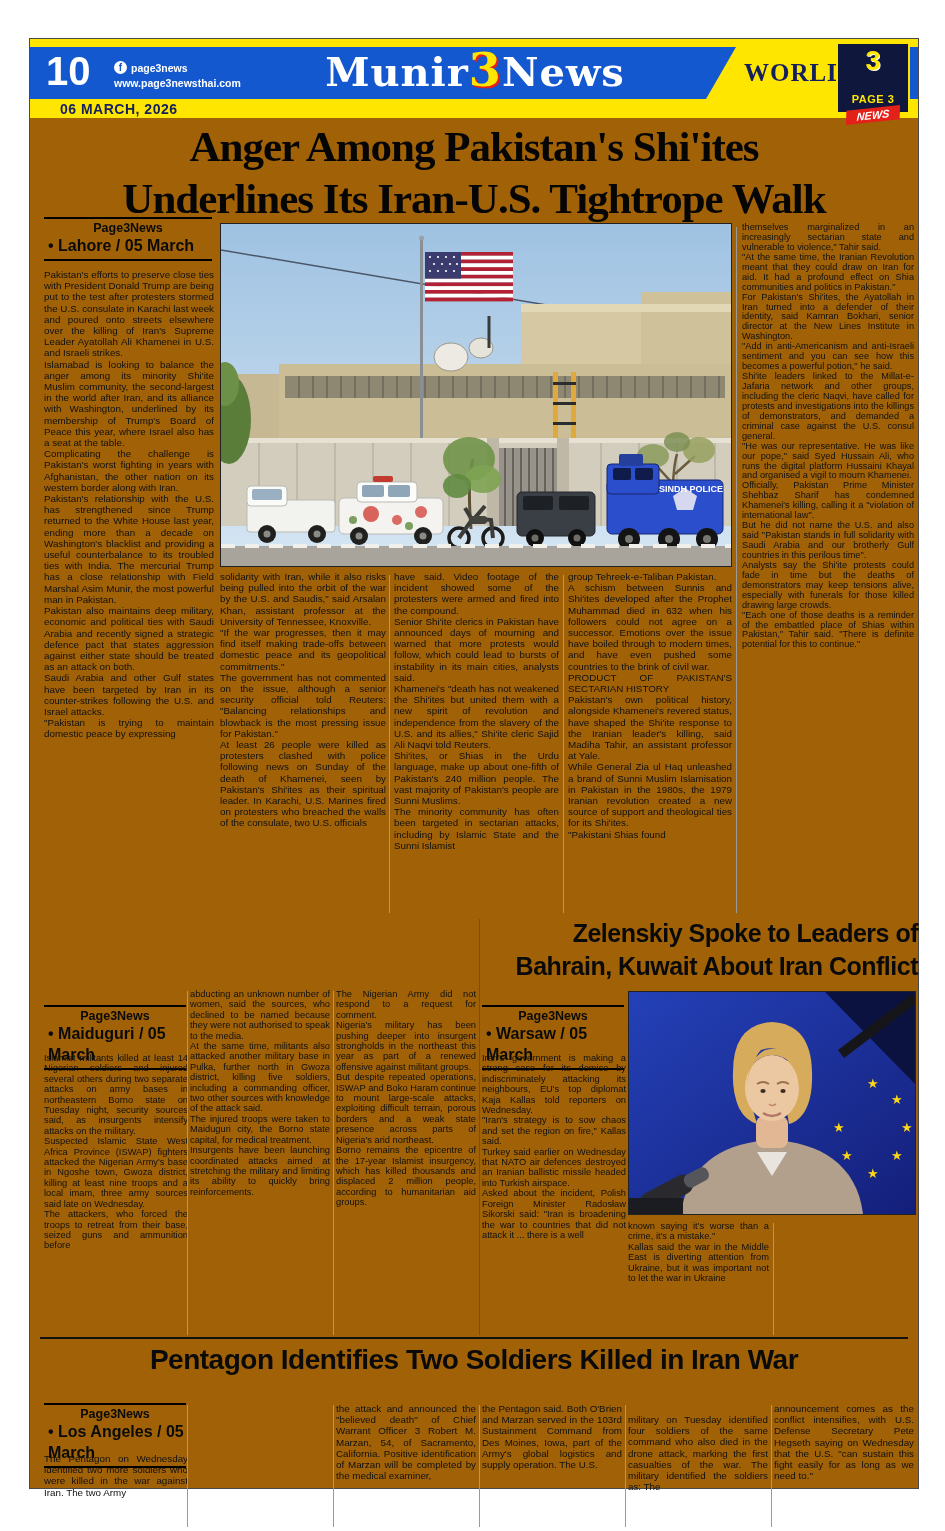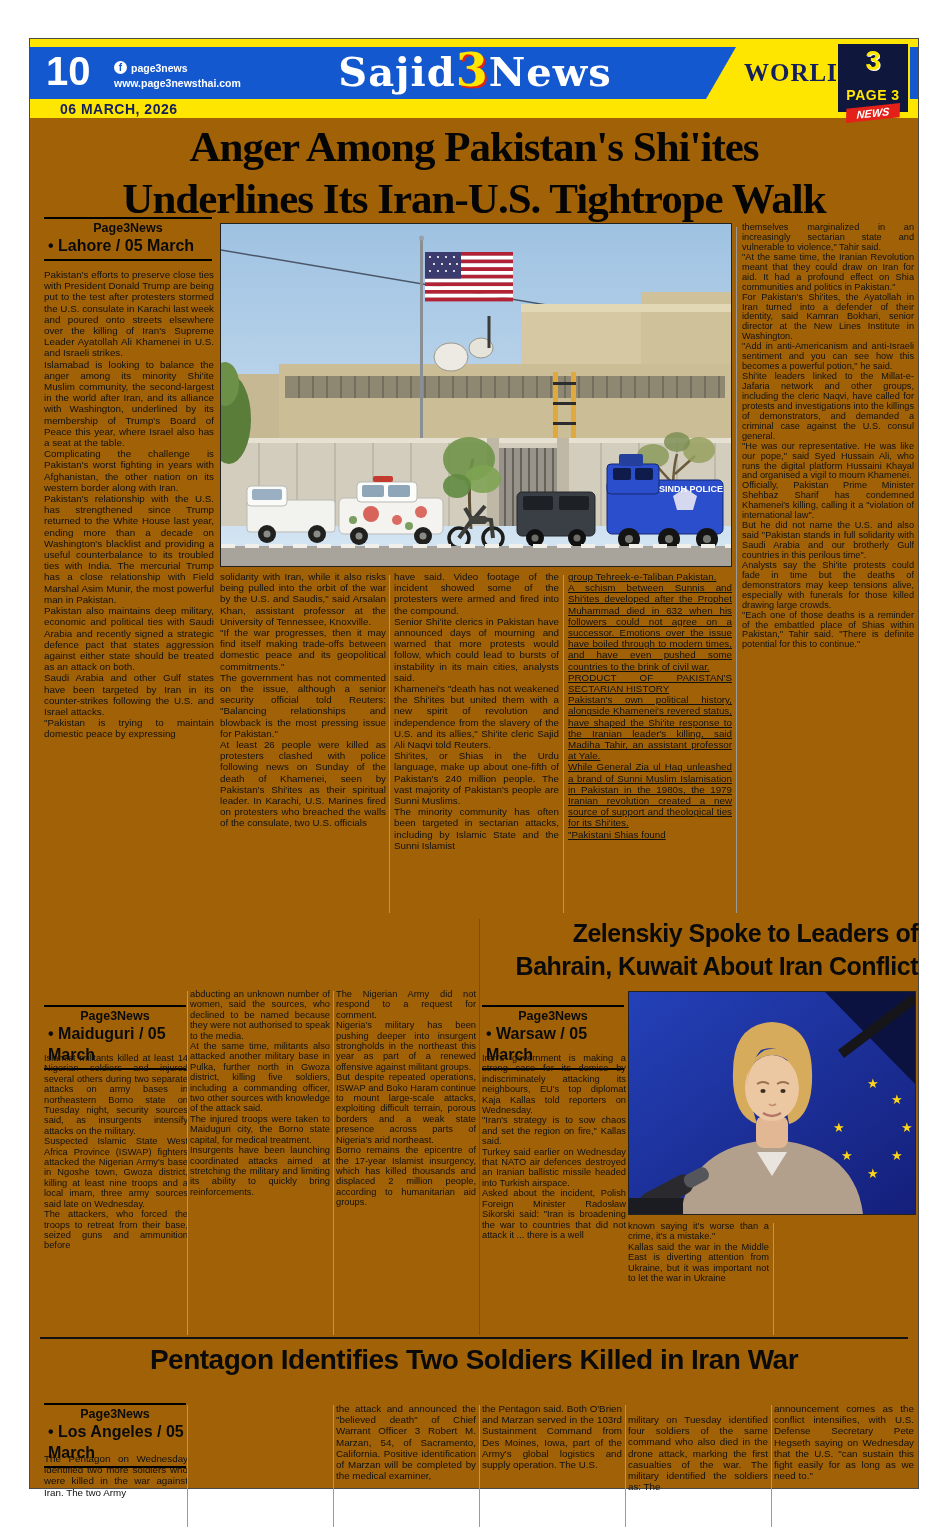--- a/index.html
+++ b/index.html
@@ -25,21 +25,21 @@
     font-family:"DejaVu Serif",serif;font-weight:bold;font-size:40px;line-height:1;letter-spacing:1px;}
   .m3{color:var(--yellow);font-size:46px;text-shadow:2px 2px 0 var(--red);}
   .world{left:676px;top:8px;width:136px;height:52px;background:var(--yellow);
     clip-path:polygon(30px 0,100% 0,100% 100%,0 100%);}
   .world span{display:block;font-family:"Liberation Serif",serif;font-weight:bold;
     font-size:25px;color:var(--navy);line-height:52px;padding-left:38px;letter-spacing:1px;}
   .logo-box{left:806px;top:3px;width:74px;height:72px;background:#10173d;
     border:2px solid var(--yellow);box-sizing:border-box;text-align:center;}
   .logo-3{color:var(--yellow);font-size:27px;font-weight:bold;line-height:1;margin-top:4px;
     text-shadow:1px 1px 0 #fff;}
-  .logo-page3{color:var(--yellow);font-size:14px;font-weight:bold;letter-spacing:.5px;margin-top:12px;}
+  .logo-page3{color:var(--yellow);font-size:11px;font-weight:bold;letter-spacing:.5px;margin-top:18px;}
   .logo-news{margin:3px auto 0;width:54px;background:var(--red);color:#fff;font-style:italic;
     font-weight:bold;font-size:11px;line-height:14px;transform:rotate(-6deg) skewX(-8deg);}
   .dateline{left:30px;top:62px;font-size:14px;font-weight:bold;color:var(--navy);letter-spacing:.5px;}
   
   .hl-main{left:0;top:82px;width:100%;text-align:center;font-family:"Liberation Serif",serif;
     font-weight:bold;font-size:43px;line-height:1.2;color:#050505;white-space:pre-line;letter-spacing:-1px;}
   .hl-sub{text-align:center;font-weight:bold;color:#0a0a0a;white-space:pre-line;letter-spacing:-1px;}
   .hl-nigeria{font-size:25px;line-height:1.32;}
   .hl-zelenskiy{font-size:25px;line-height:1.32;letter-spacing:-0.5px;}
   .hl-pentagon{font-size:28px;line-height:1.2;letter-spacing:-0.5px;}
@@ -69,21 +69,21 @@
     <div class="abs bar-date"></div>
 
     <div class="abs pagenum">10</div>
 
     <div class="abs social">
       <span class="fb">f</span>
       <span>page3news</span>
     </div>
     <div class="abs web">www.page3newsthai.com</div>
 
-    <div class="abs masthead"><span>Sajid</span><span class="m3">3</span><span>News</span></div>
+    <div class="abs masthead"><span>Munir</span><span class="m3">3</span><span>News</span></div>
 
     <div class="abs world">
       <span>WORLD</span>
     </div>
 
     <div class="abs logo-box">
       <div class="logo-3">3</div>
       <div class="logo-page3">PAGE 3</div>
       <div class="logo-news">NEWS</div>
     </div>
@@ -280,21 +280,21 @@
 
     <div class="abs ct" style="left:190px;top:532px;width:166px;height:346px;">solidarity with Iran, while it also risks being pulled into the orbit of the war by the U.S. and Saudis," said Arsalan Khan, assistant professor at the University of Tennessee, Knoxville.
 "If the war progresses, then it may find itself making trade-offs between domestic peace and its geopolitical commitments."
 The government has not commented on the issue, although a senior security official told Reuters: "Balancing relationships and blowback is the most pressing issue for Pakistan."
 At least 26 people were killed as protesters clashed with police following news on Sunday of the death of Khamenei, seen by Pakistan's Shi'ites as their spiritual leader. In Karachi, U.S. Marines fired on protesters who breached the walls of the consulate, two U.S. officials</div>
     <div class="abs ct" style="left:364px;top:532px;width:165px;height:346px;">have said. Video footage of the incident showed some of the protesters were armed and fired into the compound.
 Senior Shi'ite clerics in Pakistan have announced days of mourning and warned that more protests would follow, which could lead to bursts of instability in its main cities, analysts said.
 Khamenei's "death has not weakened the Shi'ites but united them with a new spirit of revolution and independence from the slavery of the U.S. and its allies," Shi'ite cleric Sajid Ali Naqvi told Reuters.
 Shi'ites, or Shias in the Urdu language, make up about one-fifth of Pakistan's 240 million people. The vast majority of Pakistan's people are Sunni Muslims.
 The minority community has often been targeted in sectarian attacks, including by Islamic State and the Sunni Islamist</div>
-    <div class="abs ct" style="left:538px;top:532px;width:164px;height:346px;text-decoration:underline;">group Tehreek-e-Taliban Pakistan.
+    <div class="abs ct" style="left:538px;top:532px;width:164px;height:346px;">group Tehreek-e-Taliban Pakistan.
 A schism between Sunnis and Shi'ites developed after the Prophet Muhammad died in 632 when his followers could not agree on a successor. Emotions over the issue have boiled through to modern times, and have even pushed some countries to the brink of civil war.
 PRODUCT OF PAKISTAN'S SECTARIAN HISTORY
 Pakistan's own political history, alongside Khamenei's revered status, have shaped the Shi'ite response to the Iranian leader's killing, said Madiha Tahir, an assistant professor at Yale.
 While General Zia ul Haq unleashed a brand of Sunni Muslim Islamisation in Pakistan in the 1980s, the 1979 Iranian revolution created a new source of support and theological ties for its Shi'ites.
 "Pakistani Shias found</div>
 
     <div class="abs vr" style="left:359px;top:536px;height:338px;"></div>
     <div class="abs vr" style="left:533px;top:536px;height:338px;"></div>
     <div class="abs vr" style="left:706px;top:188px;height:686px;"></div>
 

